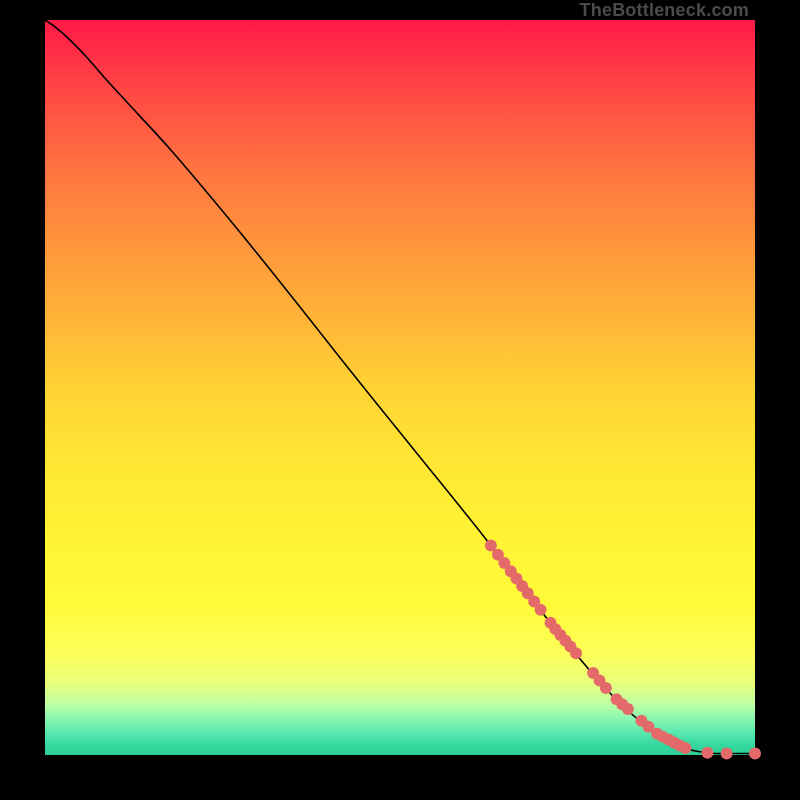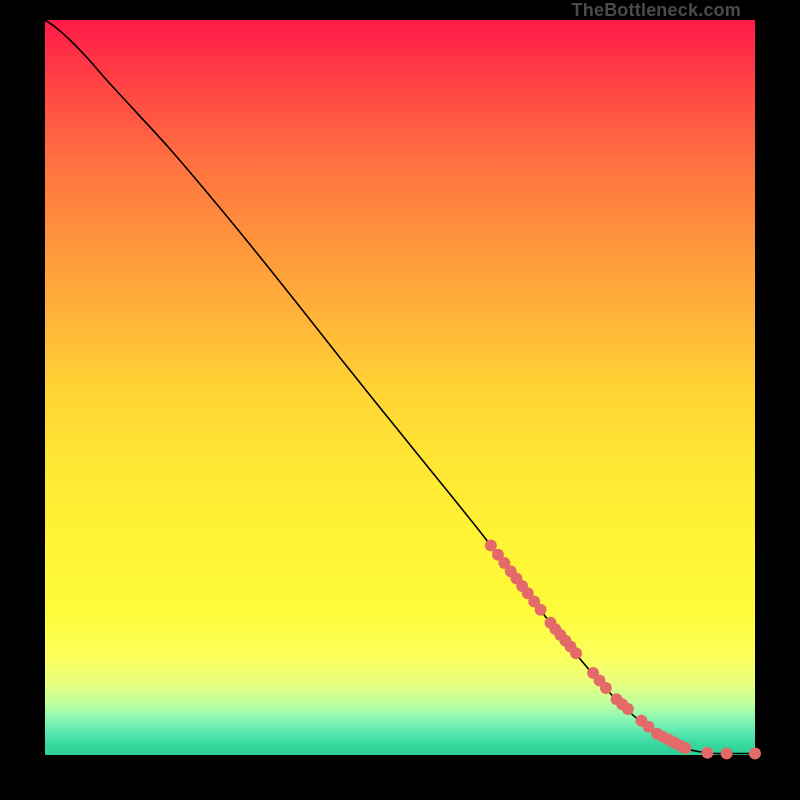--- a/index.html
+++ b/index.html
@@ -30,21 +30,21 @@
       #ebff7a 90%,
       #bfffa0 93%,
       #8bf7b2 95%,
       #58e8b0 97%,
       #38d9a0 98.5%,
       #2bcf94 100%
     );
   }
   .attrib {
     position: absolute;
-    right: 59px;
+    right: 51px;
     top: 0px;
     font-family: Arial, Helvetica, sans-serif;
     font-size: 18px;
     font-weight: 600;
     color: #4b4b4b;
     letter-spacing: 0.2px;
   }
   svg.curve {
     position: absolute;
     left: 0; top: 0;

